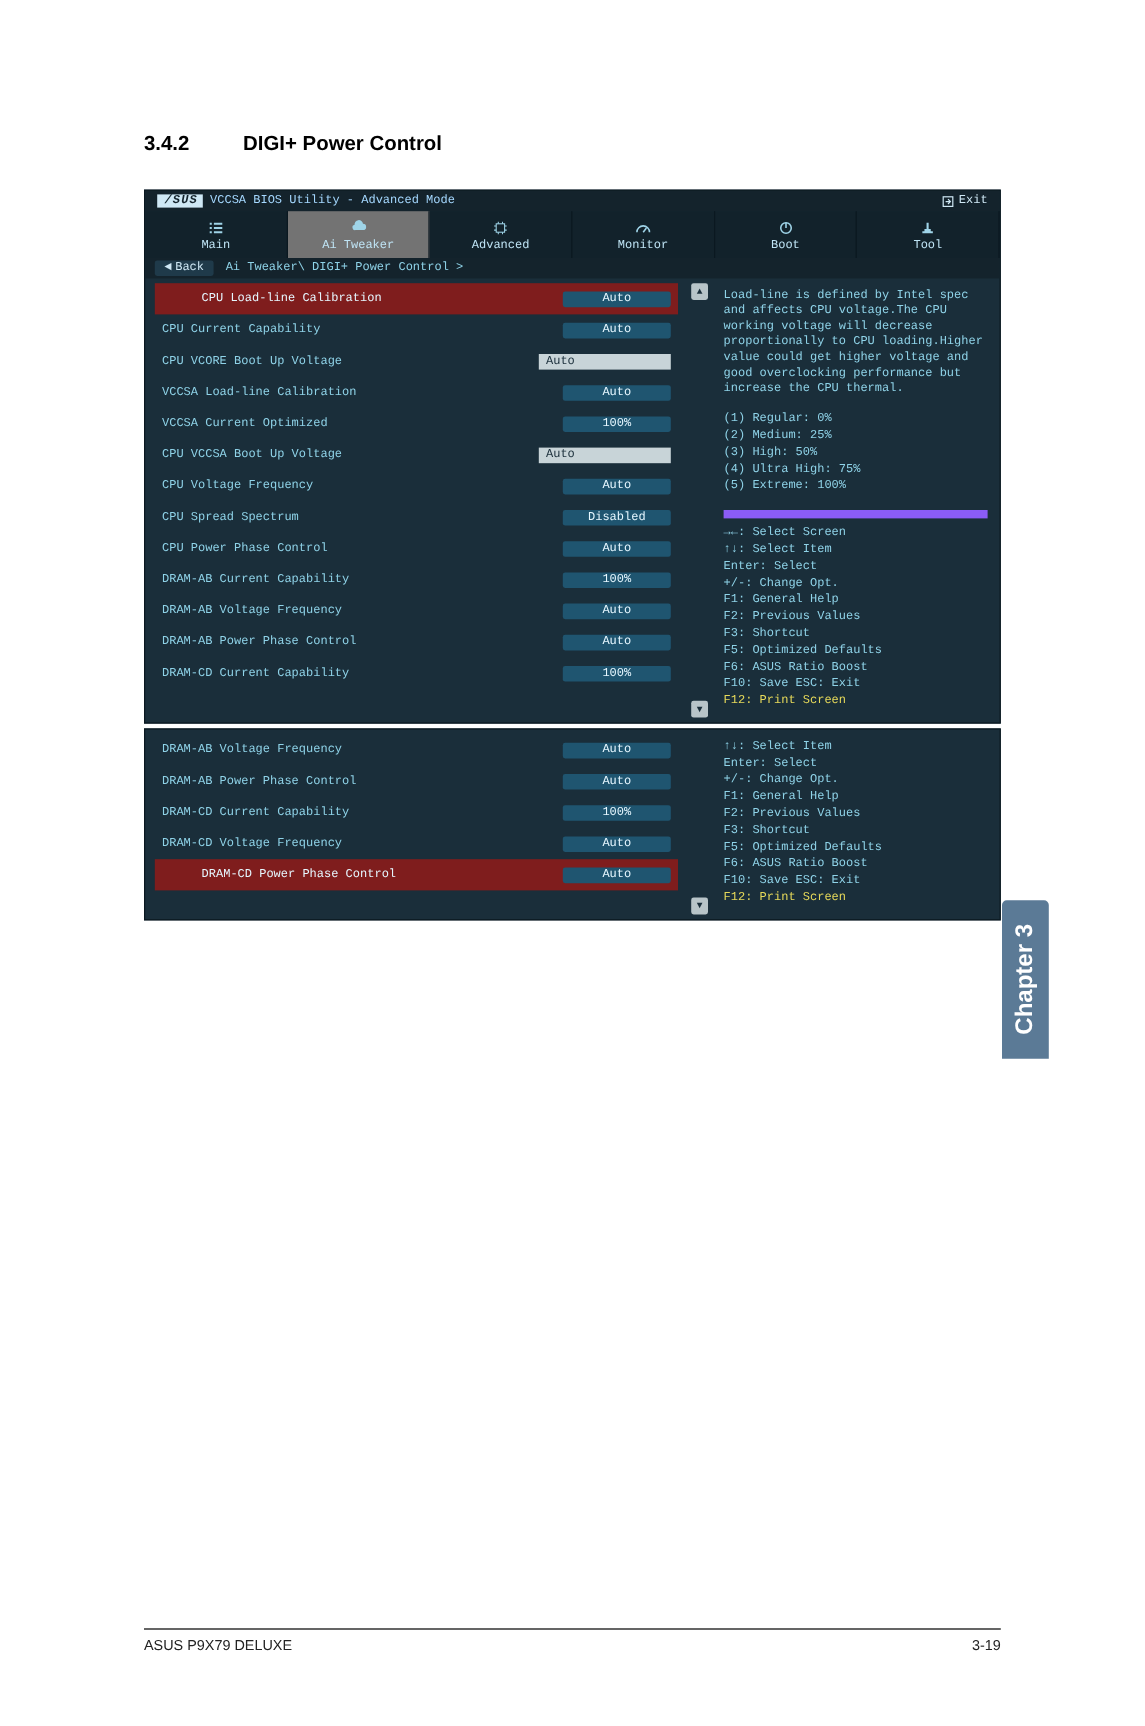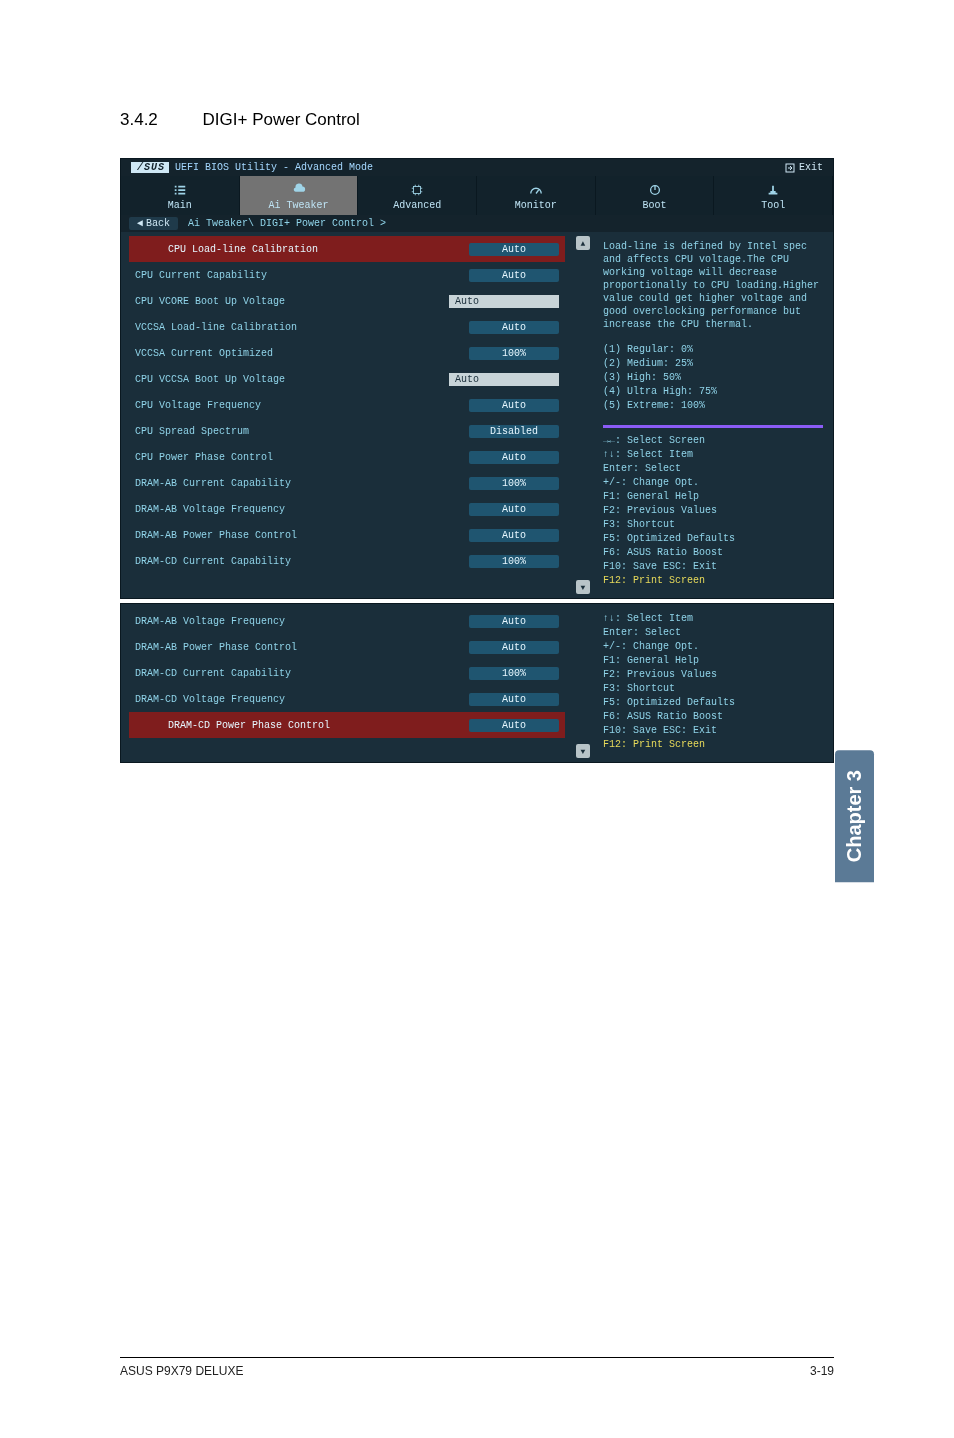--- a/index.html
+++ b/index.html
@@ -1,18 +1,18 @@
 <!DOCTYPE html>
 <html><head>
 <meta charset="utf-8">
 <style>
   * { box-sizing: border-box; margin: 0; padding: 0; }
   body { background: #fff; font-family: Arial, sans-serif; width: 954px; height: 1438px; position: relative; }
   .page { padding: 110px 120px 0 120px; }
-  .section-header { font-size: 17px; font-weight: normal; color: #000; margin-bottom: 28px; }
+  .section-header { font-size: 17px; font-weight: bold; color: #000; margin-bottom: 28px; }
   .section-header .num { margin-right: 40px; }
   .bios-window { background: #1a2e3a; border: 1px solid #0a1820; font-family: "Consolas","Courier New",monospace; font-size: 10px; color: #8fd3e8; }
   .bios-titlebar { display: flex; align-items: center; justify-content: space-between; padding: 3px 10px; background: #14232c; }
   .bios-title { color: #a5d8ff; }
   .bios-title .brand { font-style: italic; font-weight: bold; letter-spacing: 1px; background: #cfe8f5; color: #14232c; padding: 0 4px 0 6px; }
   .exit-btn { color: #cfe8f5; display: flex; align-items: center; gap: 4px; }
   .exit-btn svg { width: 10px; height: 10px; fill: #cfe8f5; }
   .tabs { display: flex; background: #12222b; }
   .tab { flex: 1; text-align: center; padding: 6px 0 4px 0; color: #bfe4f5; border-right: 1px solid #0a1820; }
   .tab.active { background: #737373; }
@@ -23,42 +23,42 @@
   .content-area { display: flex; }
   .left-pane { flex: 1; padding: 4px 8px 10px 8px; }
   .row { display: flex; align-items: center; height: 26px; padding: 0 6px; }
   .row.selected { background: #7f1d1d; color: #e6f7ff; padding-left: 39px; }
   .row .label { flex: 1; }
   .row .value-btn { min-width: 90px; text-align: center; background: #1f5570; color: #e6f7ff; border-radius: 2px; padding: 1px 6px; font-size: 10px; }
   .row .value-input { min-width: 110px; background: #c8d4d8; color: #1a2e3a; padding: 1px 6px; font-size: 10px; }
   .right-pane { width: 240px; padding: 8px 10px 10px 10px; color: #8fd3e8; position: relative; }
   .help-text { font-size: 10px; line-height: 1.3; margin-bottom: 12px; }
   .help-list { font-size: 10px; line-height: 1.4; margin-bottom: 12px; }
-  .keys { font-size: 10px; line-height: 1.4; border-top: 3px solid #8b5cf6; padding-top: 6px; }
+  .keys { font-size: 10px; line-height: 1.4; border-top: 7px solid #8b5cf6; padding-top: 6px; }
   .keys .highlight { color: #e6d95a; }
   .scroll-col { width: 20px; display: flex; flex-direction: column; justify-content: space-between; align-items: center; padding: 4px 0; }
   .scroll-btn { width: 14px; height: 14px; background: #b8c4c8; color: #1a2e3a; display: flex; align-items: center; justify-content: center; font-size: 8px; border-radius: 2px; }
   .bios-window.lower { margin-top: 4px; }
   .side-tab { position: absolute; right: 80px; top: 750px; background: #5b7a96; color: #fff; font-weight: bold; font-size: 20px; padding: 20px 8px; writing-mode: vertical-rl; transform: rotate(180deg); border-radius: 0 0 4px 4px; }
   .footer { position: absolute; bottom: 60px; left: 120px; right: 120px; border-top: 1px solid #000; padding-top: 6px; display: flex; justify-content: space-between; font-size: 12px; color: #222; }
 </style>
 </head>
 <body>
 
 <div class="page">
   <div class="section-header">
     <span class="num">3.4.2</span>
     <span>DIGI+ Power Control</span>
   </div>
 
   <div class="bios-window">
     <div class="bios-titlebar">
       <div class="bios-title">
         <span class="brand">/SUS</span>
-        <span>UEFI BIOS Utility - Advanced Mode</span>
+        <span>VCCSA BIOS Utility - Advanced Mode</span>
       </div>
       <div class="exit-btn">
         <svg viewBox="0 0 10 10">
             <rect x="1" y="1" width="8" height="8" fill="none" stroke="#cfe8f5" stroke-width="1"></rect>
             <path d="M3 5h4M5 3l2 2-2 2" stroke="#cfe8f5" stroke-width="1" fill="none"></path>
           </svg>
         <span>Exit</span>
       </div>
     </div>
 

